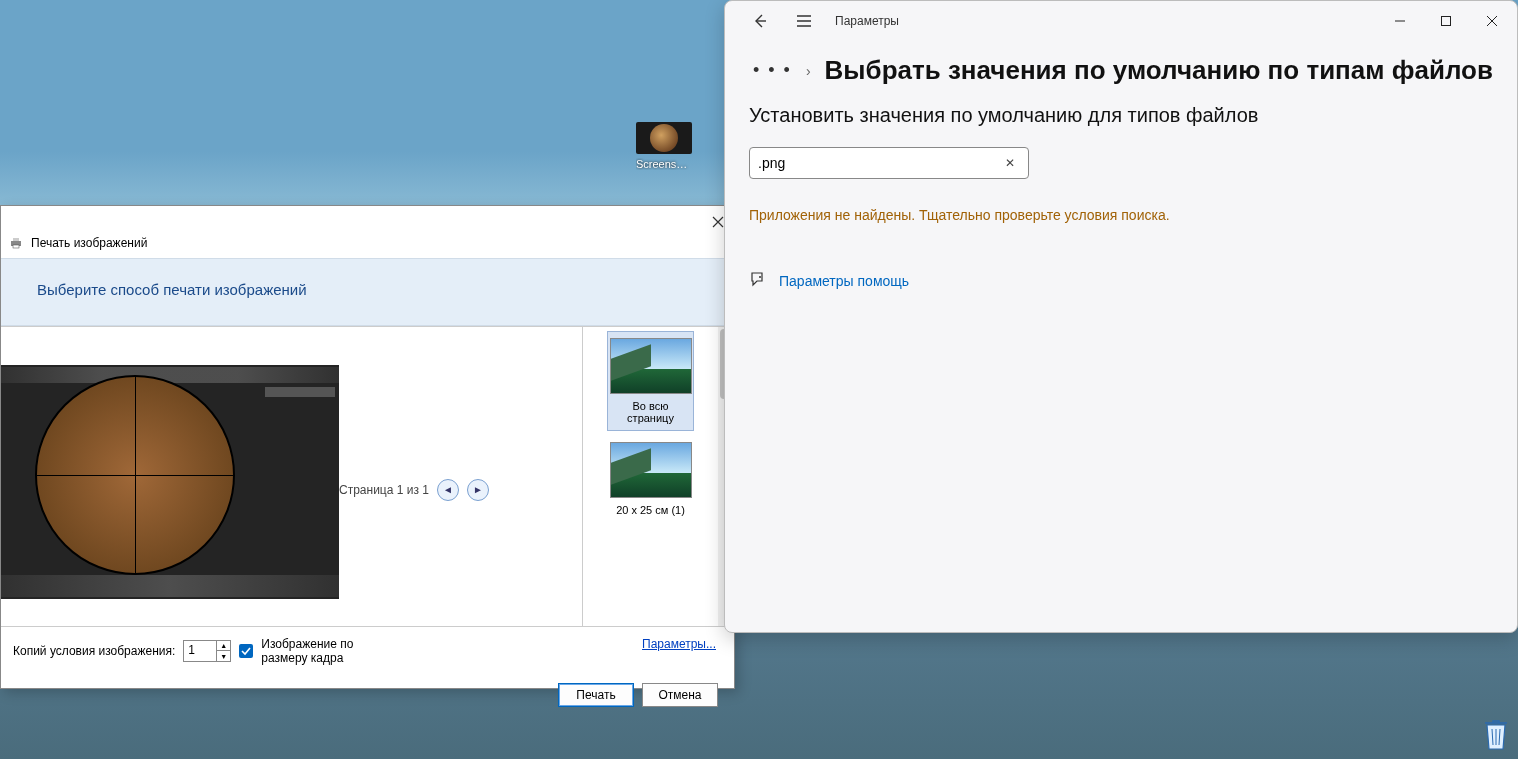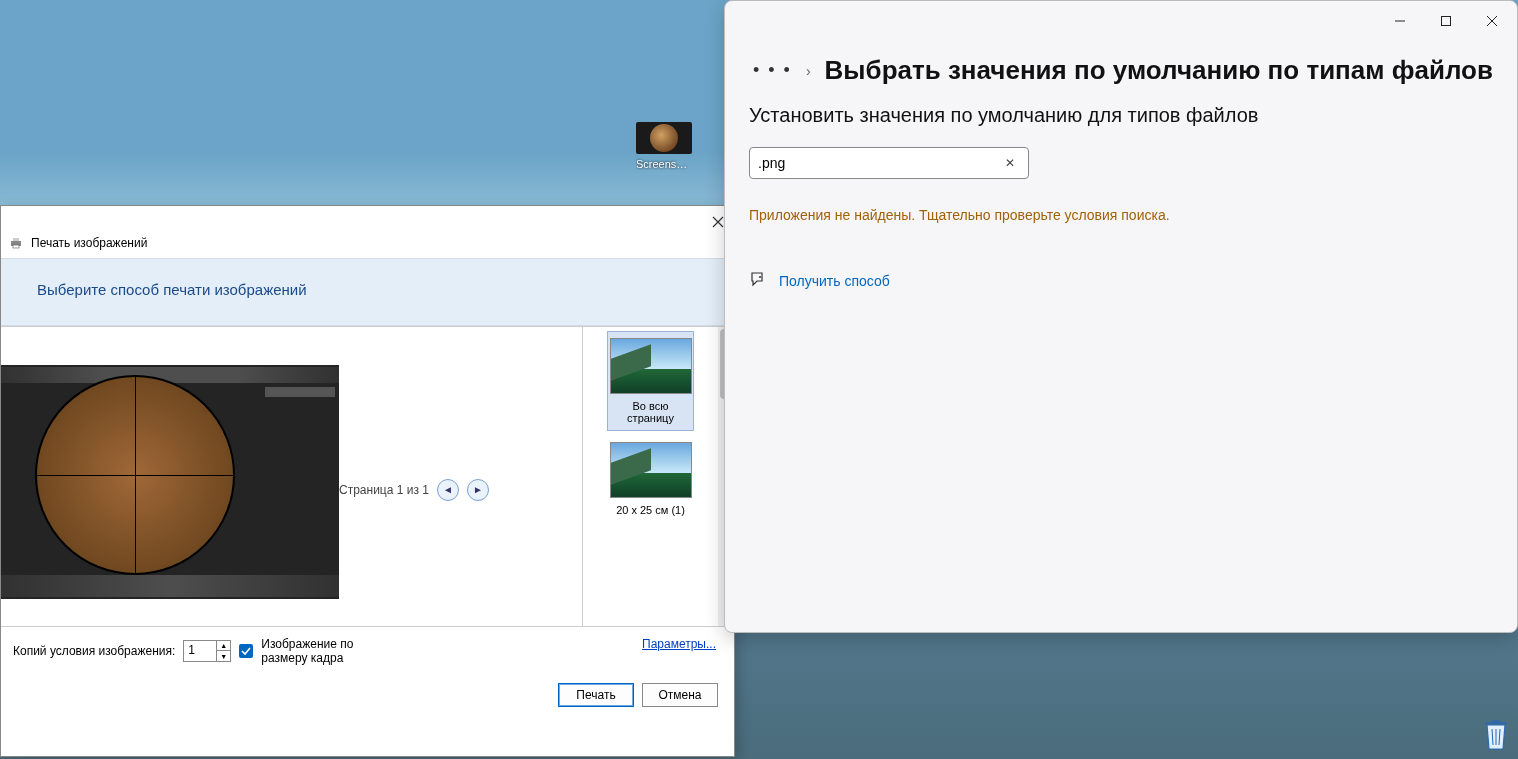--- a/index.html
+++ b/index.html
@@ -20,21 +20,21 @@
 #desk-icon { position: absolute; left: 636px; top: 122px; width: 56px; text-align: center; }
 #desk-icon .thumb { width: 56px; height: 32px; background: #1a1a1a; border-radius: 2px; position: relative; overflow: hidden; }
 #desk-icon .thumb::after { content:""; position:absolute; left:14px; top:2px; width:28px; height:28px; border-radius:50%;
   background: radial-gradient(circle at 40% 40%, #d0a060 0%, #6a4020 80%); }
 #desk-icon .lbl { margin-top: 4px; font-size: 11px; color: #fff; text-shadow: 0 0 3px #000; white-space: nowrap; overflow: hidden; text-overflow: ellipsis; }
 
 
 #cursor { position:absolute; left:472px; top:221px; font-size:18px; color:#000; pointer-events:none; }
 
 
-#print-dlg { position:absolute; left:0; top:205px; width:735px; height:552px;
+#print-dlg { position:absolute; left:0; top:205px; width:735px; height:484px;
   background:#fff; border:1px solid #888; box-shadow: 4px 4px 12px rgba(0,0,0,.2); }
 
 
 #pd-title { height:52px; display:flex; align-items:flex-end; padding:0 8px 8px 8px; gap:8px; position:relative; }
 #pd-title .ico { width:14px; height:14px; }
 #pd-title .txt { font-size:12px; color:#000; }
 #pd-title .close { position:absolute; right:4px; top:4px; width:24px; height:24px; display:flex; align-items:center; justify-content:center; font-size:14px; cursor:pointer; }
 
 
 #pd-blue { height:68px; background:#e4eef8; border-top:1px solid #d0dce8; border-bottom:1px solid #d0dce8;
@@ -223,20 +223,34 @@
 
   <div id="pd-actions">
     <div class="btn primary">Печать</div>
     <div class="btn">Отмена</div>
   </div>
 </div>
 
 <div id="settings">
 
   <div id="st-titlebar">
+    <div class="left">
+      <div class="st-ico-btn">
+        <svg width="16" height="16" viewBox="0 0 16 16">
+            <path d="M10 2 L4 8 L10 14" fill="none" stroke="#333" stroke-width="1.4"></path>
+            <path d="M4 8 H14" stroke="#333" stroke-width="1.4"></path>
+          </svg>
+      </div>
+      <div class="st-ico-btn">
+        <svg width="16" height="14" viewBox="0 0 16 14">
+            <path d="M1 2 H15 M1 7 H15 M1 12 H15" stroke="#333" stroke-width="1.4"></path>
+          </svg>
+      </div>
+      <span class="app-name">Параметры</span>
+    </div>
     <div class="wins">
       <div class="win-btn">
         <svg width="12" height="12">
             <path d="M1 6 H11" stroke="#222" stroke-width="1"></path>
           </svg>
       </div>
       <div class="win-btn">
         <svg width="12" height="12">
             <rect x="1.5" y="1.5" width="9" height="9" fill="none" stroke="#222" stroke-width="1"></rect>
           </svg>
@@ -265,16 +279,16 @@
 
     <div id="st-msg">Приложения не найдены. Тщательно проверьте условия поиска.</div>
 
     <div id="st-help">
       <span>
         <svg viewBox="0 0 16 16">
             <path d="M3 2 H13 V10 H8 L4 14 V10 H3 Z" fill="none" stroke="#333" stroke-width="1.2"></path>
             <circle cx="11" cy="6" r="1" fill="#333"></circle>
           </svg>
       </span>
-      <a>Получить способ</a>
+      <a>Параметры помощь</a>
     </div>
   </div>
 </div>
 
 </body></html>

